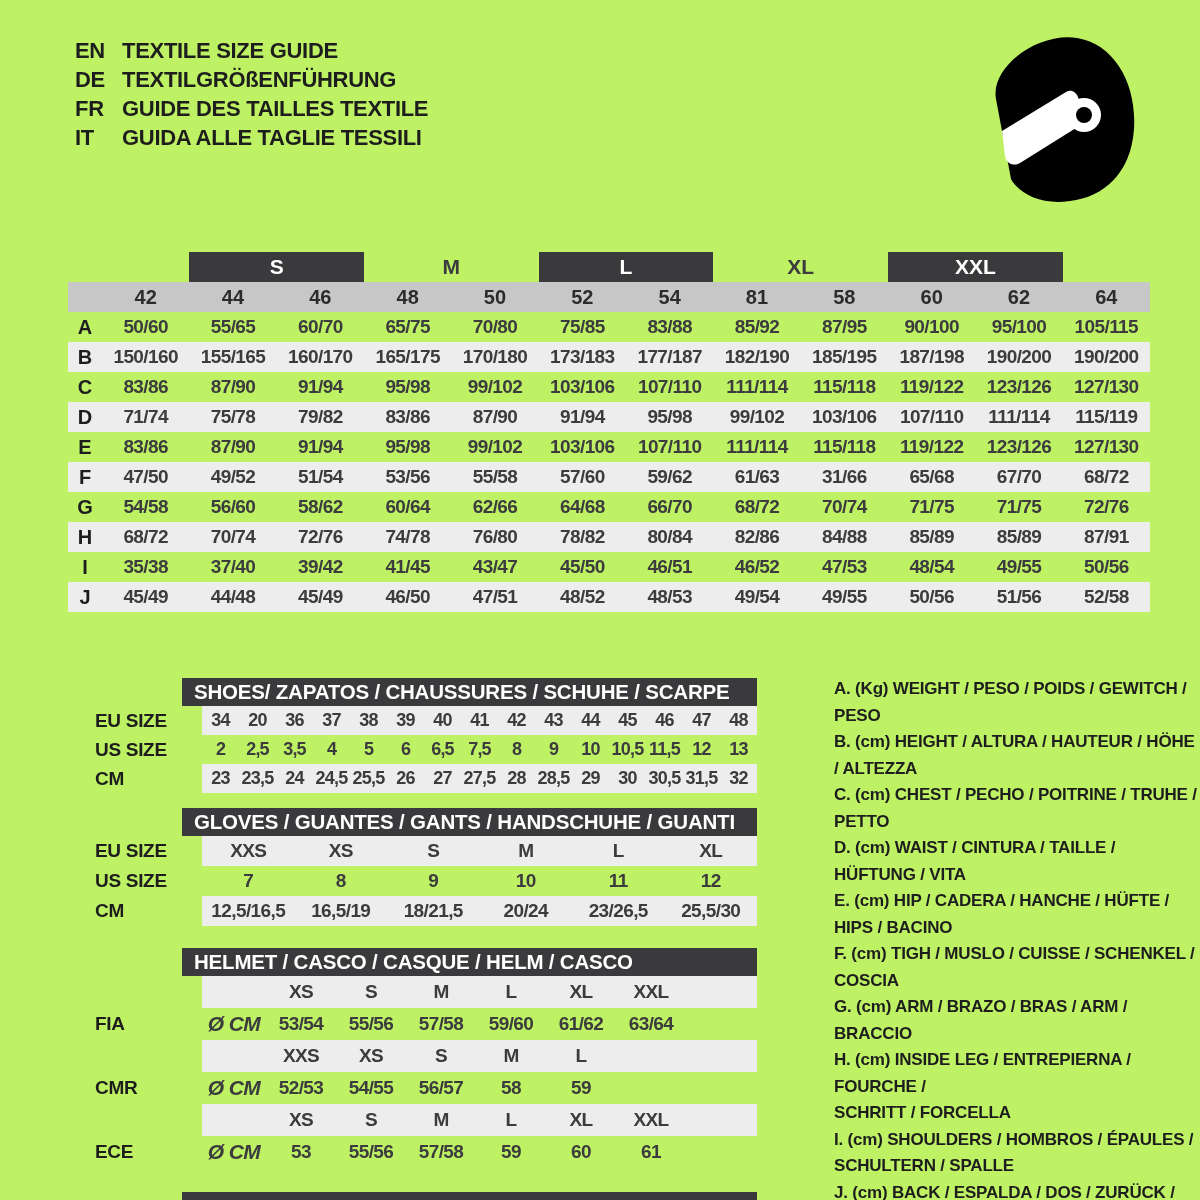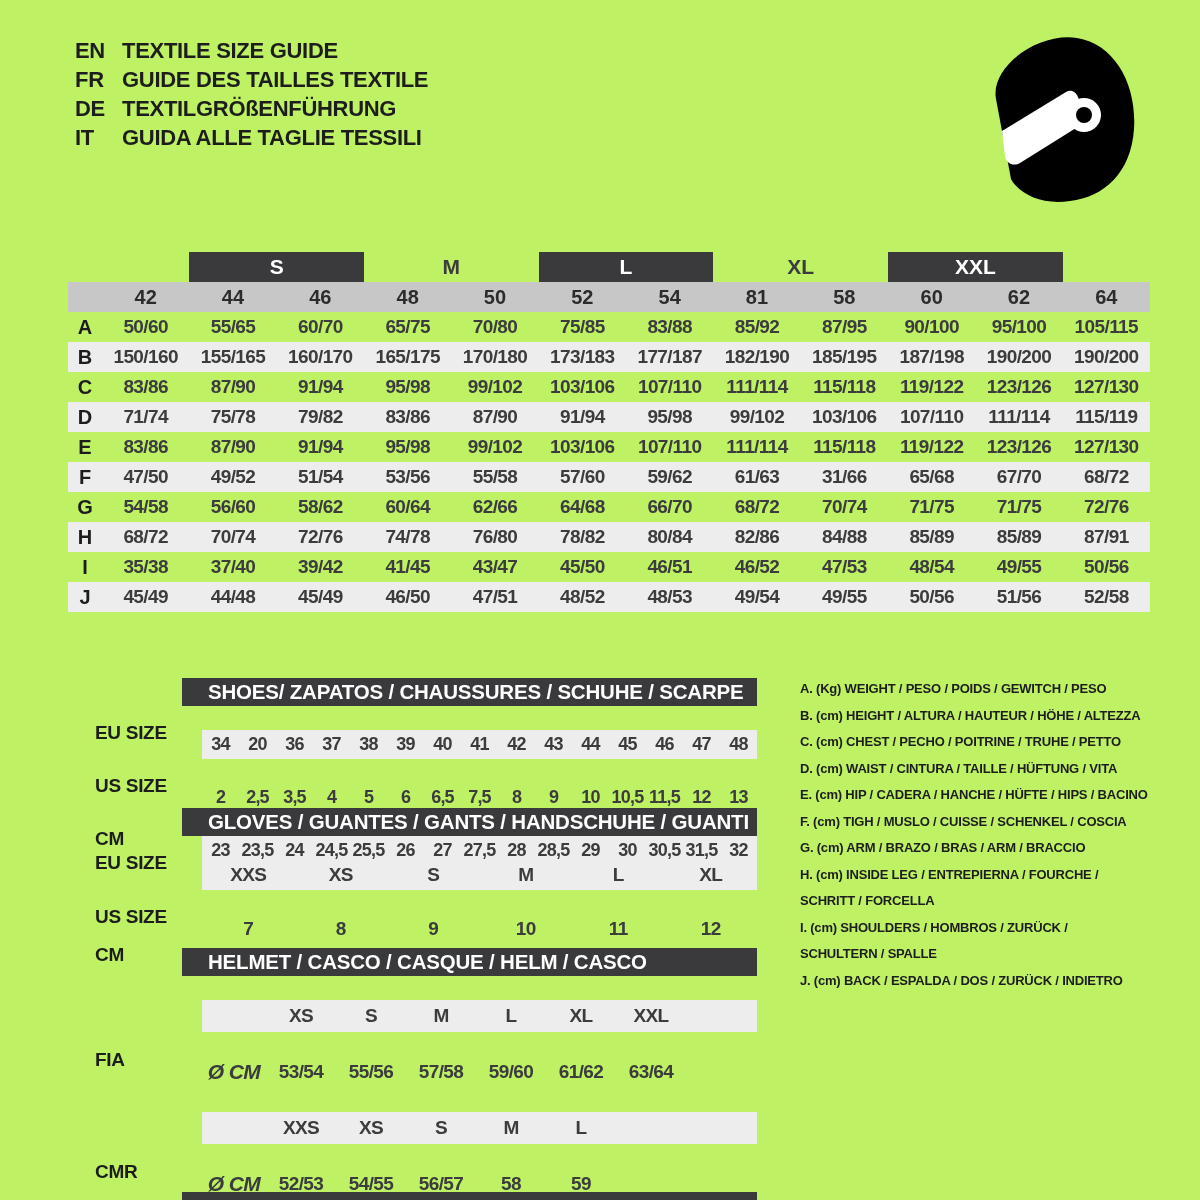--- a/index.html
+++ b/index.html
@@ -32,55 +32,55 @@
   .ccell{display:flex;align-items:center;justify-content:center;font-size:20px;color:#2c2c2c;}
   .mrow{height:30px;align-items:center;}
   #main-rows .mrow:nth-child(even){background:var(--stripe);}
   .mletter{text-align:center;font-size:20px;color:var(--txt);}
   .mval{text-align:center;font-size:19px;color:var(--num);letter-spacing:-0.6px;}
   
   .sec{position:absolute;left:75px;width:682px;}
   #shoes{top:678px;}
   #gloves{top:808px;}
   #helmets{top:948px;}
-  .secbar{margin-left:107px;height:28px;background:var(--dark);color:#fff;display:flex;align-items:center;padding-left:26px;font-size:20.5px;letter-spacing:-0.2px;box-sizing:border-box;}
+  .secbar{margin-left:107px;height:28px;background:var(--dark);color:#fff;display:flex;align-items:center;padding-left:12px;font-size:20.5px;letter-spacing:-0.2px;box-sizing:border-box;}
   .trow{display:flex;}
   .tlabel{width:107px;display:flex;align-items:center;font-size:19px;color:var(--txt);letter-spacing:-0.3px;margin-left:20px;}
-  .tstrip{flex:1;margin-top:24px;}
+  .tstrip{flex:1;}
   .gray{background:var(--stripe);}
   .strip15{display:grid;grid-template-columns:repeat(15,1fr);height:29px;align-items:center;}
   .strip6{display:grid;grid-template-columns:repeat(6,1fr);height:30px;align-items:center;}
   .striph{display:grid;grid-template-columns:64px repeat(6,70px) 1fr;height:32px;align-items:center;}
   .scell{text-align:center;font-size:18px;color:var(--num);letter-spacing:-0.8px;}
   .gcell{text-align:center;font-size:19px;color:var(--num);letter-spacing:-0.6px;}
   .hval{text-align:center;font-size:19px;color:var(--num);letter-spacing:-0.6px;}
   .unit{text-align:center;font-size:21px;color:var(--num);letter-spacing:-0.6px;font-style:italic;}
   
   #legend{position:absolute;left:800px;top:676px;width:400px;}
-  .leg{font-size:13px;line-height:26.5px;color:var(--txt);letter-spacing:-0.2px;white-space:pre-line;}
+  .leg{font-size:17px;line-height:26.5px;color:var(--txt);letter-spacing:-0.2px;white-space:pre-line;margin-left:34px;}
   
   #bottom-bar{position:absolute;left:182px;top:1192px;width:575px;height:8px;background:var(--dark);}
 </style>
 </head>
 <body>
 
 <div id="canvas">
 
   <div id="langs">
       <div class="lrow">
         <div class="lcode">EN</div>
         <div class="ltitle">TEXTILE SIZE GUIDE</div>
       </div>
       <div class="lrow">
+        <div class="lcode">DE</div>
+        <div class="ltitle">TEXTILGRÖßENFÜHRUNG</div>
+      </div>
+      <div class="lrow">
         <div class="lcode">FR</div>
         <div class="ltitle">GUIDE DES TAILLES TEXTILE</div>
-      </div>
-      <div class="lrow">
-        <div class="lcode">DE</div>
-        <div class="ltitle">TEXTILGRÖßENFÜHRUNG</div>
       </div>
       <div class="lrow">
         <div class="lcode">IT</div>
         <div class="ltitle">GUIDA ALLE TAGLIE TESSILI</div>
       </div>
     </div>
 
   <div id="helmet-logo">
     <svg viewBox="0 0 156 174" width="156" height="174" aria-hidden="true">
       <path d="M 95,5 C 133,11 155,52 152,96 C 149,140 122,164 88,168
@@ -352,20 +352,28 @@
           <div class="gcell">7</div>
           <div class="gcell">8</div>
           <div class="gcell">9</div>
           <div class="gcell">10</div>
           <div class="gcell">11</div>
           <div class="gcell">12</div>
         </div>
     </div>
     <div class="trow">
       <div class="tlabel">CM</div>
+      <div class="tstrip strip6 gray">
+          <div class="gcell">12,5/16,5</div>
+          <div class="gcell">16,5/19</div>
+          <div class="gcell">18/21,5</div>
+          <div class="gcell">20/24</div>
+          <div class="gcell">23/26,5</div>
+          <div class="gcell">25,5/30</div>
+        </div>
     </div>
   </div>
 
   <div id="helmets" class="sec">
     <div class="secbar">HELMET / CASCO / CASQUE / HELM / CASCO</div>
 
     <div class="trow">
       <div class="tlabel"></div>
       <div class="tstrip striph gray">
         <div class="unit"></div>
@@ -442,20 +450,20 @@
   <div id="legend">
       <div class="leg">A. (Kg) WEIGHT / PESO / POIDS / GEWITCH / PESO</div>
       <div class="leg">B. (cm) HEIGHT / ALTURA / HAUTEUR / HÖHE / ALTEZZA</div>
       <div class="leg">C. (cm) CHEST / PECHO / POITRINE / TRUHE / PETTO</div>
       <div class="leg">D. (cm) WAIST / CINTURA / TAILLE / HÜFTUNG / VITA</div>
       <div class="leg">E. (cm) HIP / CADERA / HANCHE / HÜFTE / HIPS /  BACINO</div>
       <div class="leg">F. (cm) TIGH / MUSLO / CUISSE / SCHENKEL / COSCIA</div>
       <div class="leg">G. (cm) ARM / BRAZO / BRAS / ARM / BRACCIO</div>
       <div class="leg">H. (cm) INSIDE LEG / ENTREPIERNA / FOURCHE /
 SCHRITT / FORCELLA</div>
-      <div class="leg">I. (cm) SHOULDERS / HOMBROS / ZURÜCK /
+      <div class="leg">I. (cm) SHOULDERS / HOMBROS / ÉPAULES /
 SCHULTERN / SPALLE</div>
       <div class="leg">J. (cm) BACK / ESPALDA / DOS / ZURÜCK / INDIETRO</div>
     </div>
 
   <div id="bottom-bar"></div>
 
 </div>
 
 </body></html>

